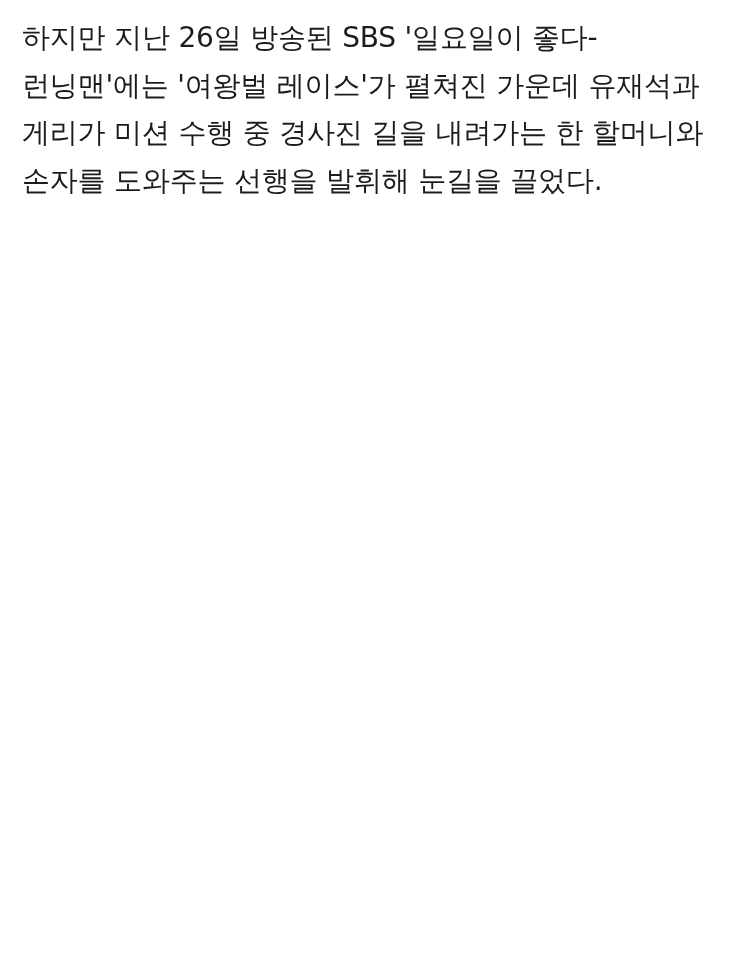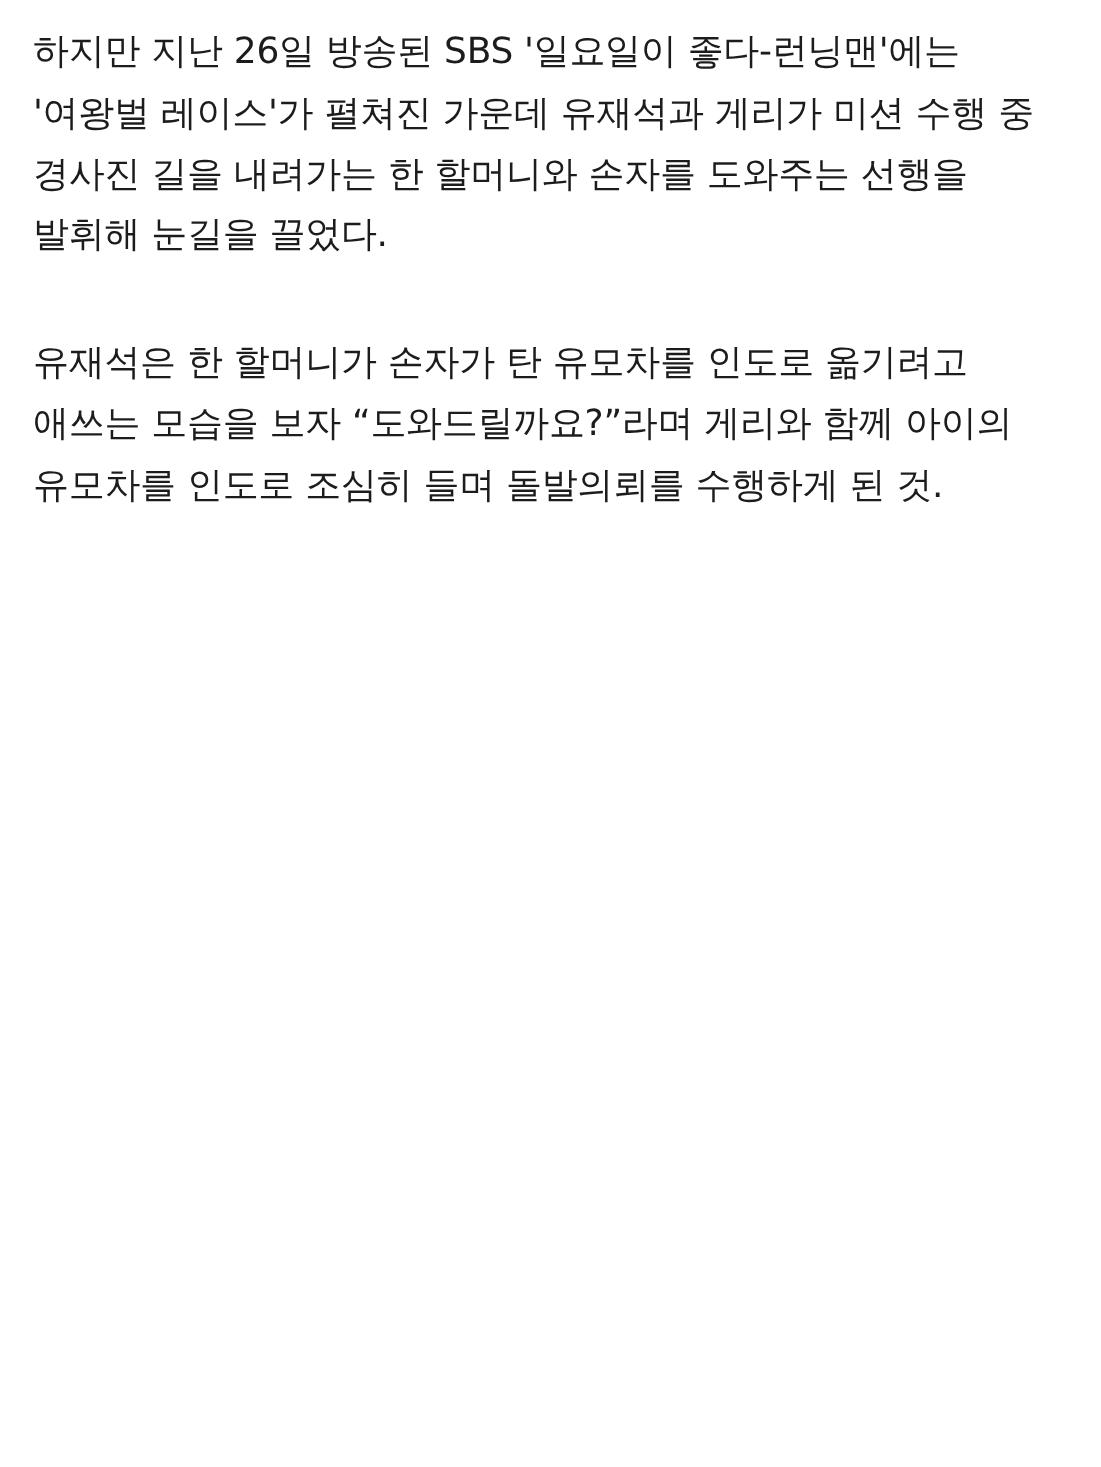--- a/index.html
+++ b/index.html
@@ -13,32 +13,31 @@
     font-family: "DejaVu Sans", "Liberation Sans", sans-serif;
     color: #1a1a1a;
     overflow: hidden;
   }
   .article {
     box-sizing: border-box;
     width: 734px;
     padding: 14px 22px 0 22px;
   }
   .paragraph {
-    font-size: 24px;
+    font-size: 28px;
     line-height: 1.70;
     letter-spacing: -0.2px;
     color: #1c1c1c;
     margin: 0 0 44px 0;
     word-break: keep-all;
     white-space: pre-wrap;
     text-align: left;
   }
   .paragraph:last-child {
     margin-bottom: 0;
   }
 </style>
 </head>
 <body>
 
 <div class="article">
   <p class="paragraph">하지만 지난 26일 방송된 SBS '일요일이 좋다-런닝맨'에는 '여왕벌 레이스'가 펼쳐진 가운데 유재석과 게리가 미션 수행 중 경사진 길을 내려가는 한 할머니와 손자를 도와주는 선행을 발휘해 눈길을 끌었다.</p>
-  <p class="paragraph">유재석은 한 할머니가 손자가 탄 유모차를 인도로 옮기려고 애쓰는 모습을 보자 “도와드릴까요?”라며 게리와 함께 아이의 유모차를 인도로 조심히 들며 돌발의뢰를 수행하게 된 것.</p>
 </div>
 
 </body></html>

